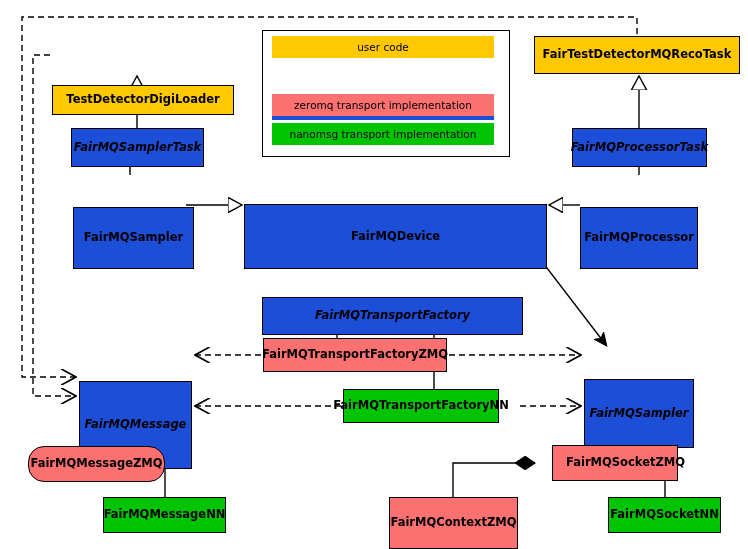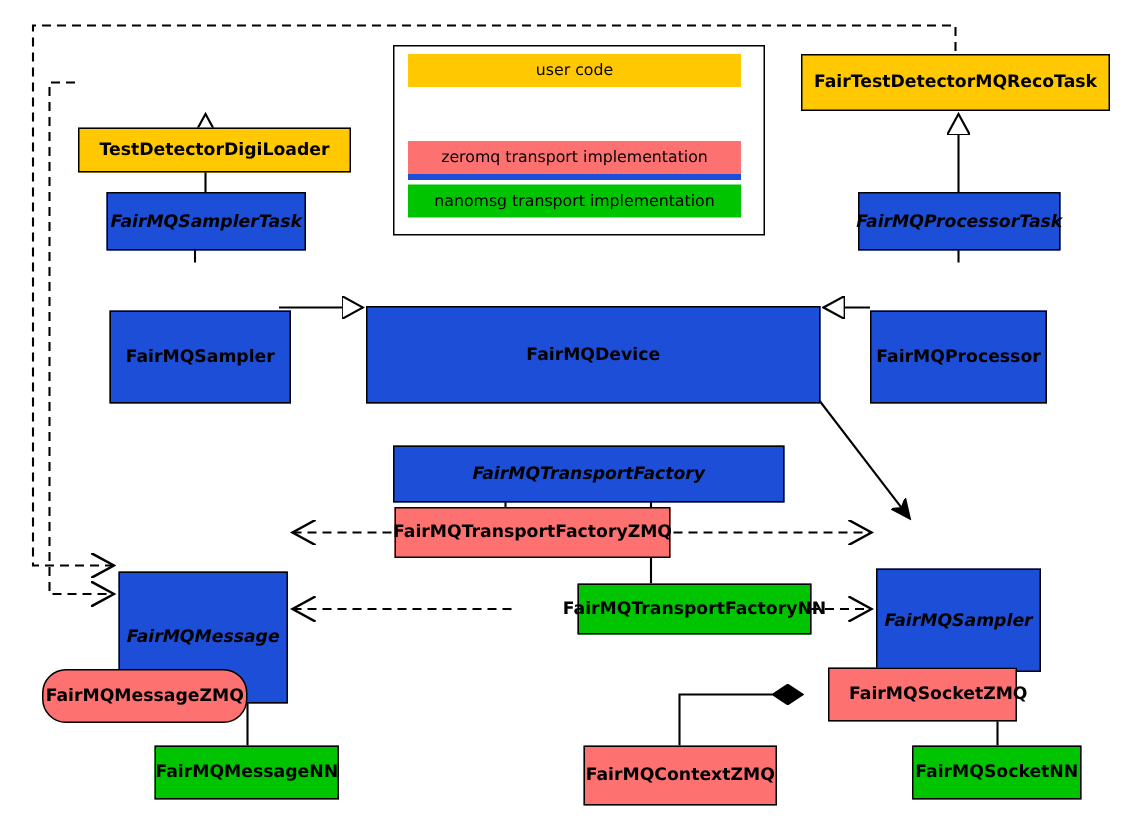--- a/index.html
+++ b/index.html
@@ -115,29 +115,29 @@
   <div class="node c-frame" style="left:73px;top:175px;width:121px;height:62px;">FairMQSampler</div>
 
   <div class="node c-frame" style="left:244px;top:172px;width:303px;height:65px;">FairMQDevice</div>
 
   <div class="node c-frame" style="left:580px;top:175px;width:118px;height:62px;">FairMQProcessor</div>
 
   <div class="node c-frame abstract" style="left:262px;top:265px;width:261px;height:38px;">FairMQTransportFactory</div>
 
   <div class="node c-zmq" style="left:263px;top:338px;width:184px;height:34px;">FairMQTransportFactoryZMQ</div>
 
-  <div class="node c-nn" style="left:343px;top:389px;width:156px;height:34px;margin-left:42px;">FairMQTransportFactoryNN</div>
+  <div class="node c-nn" style="left:343px;top:389px;width:156px;height:34px;">FairMQTransportFactoryNN</div>
 
   <div class="node c-frame abstract" style="left:79px;top:349px;width:113px;height:88px;">FairMQMessage</div>
 
   <div class="node c-frame abstract" style="left:584px;top:347px;width:110px;height:69px;">FairMQSampler</div>
 
   <div class="node c-zmq" style="left:28px;top:446px;width:137px;height:36px;border-radius:16px;">FairMQMessageZMQ</div>
 
   <div class="node c-nn" style="left:103px;top:497px;width:123px;height:36px;">FairMQMessageNN</div>
 
   <div class="node c-zmq" style="left:552px;top:445px;width:126px;height:36px;padding-left:21px;">FairMQSocketZMQ</div>
 
-  <div class="node c-zmq" style="left:389px;top:497px;width:129px;height:40px;">FairMQContextZMQ</div>
+  <div class="node c-zmq" style="left:389px;top:497px;width:129px;height:52px;">FairMQContextZMQ</div>
 
   <div class="node c-nn" style="left:608px;top:497px;width:113px;height:36px;">FairMQSocketNN</div>
 
 </div>
 
 </body></html>

